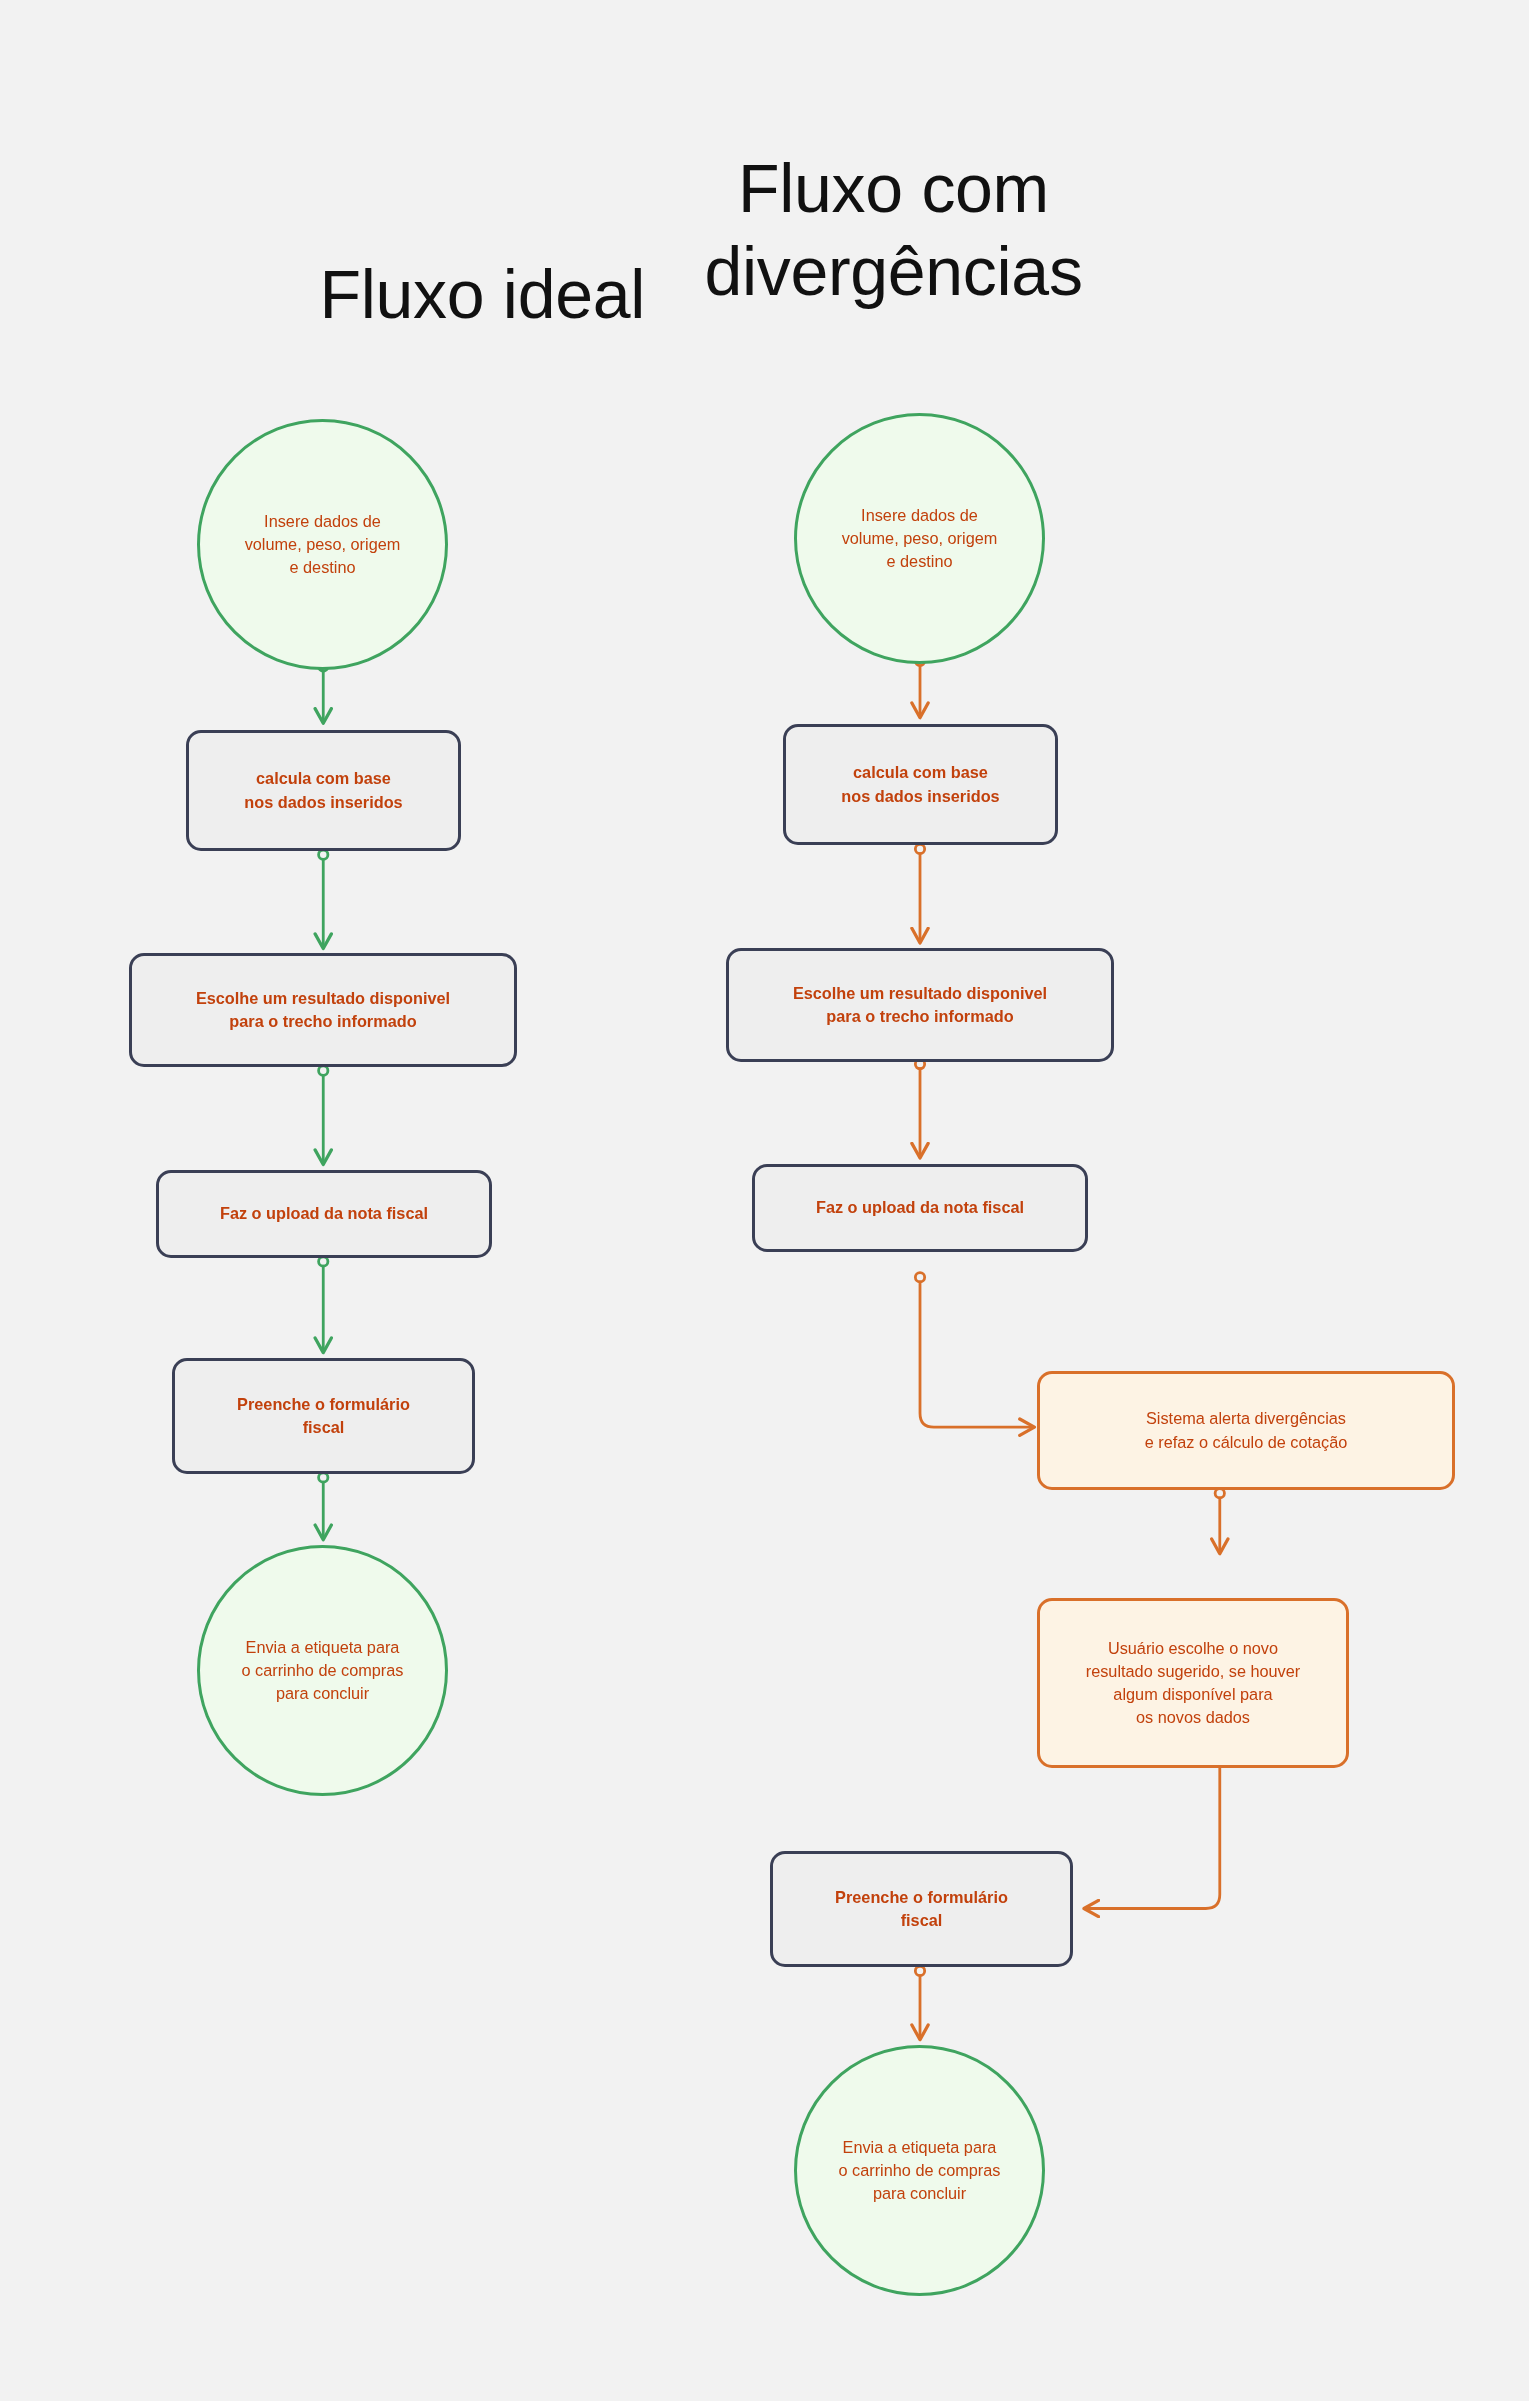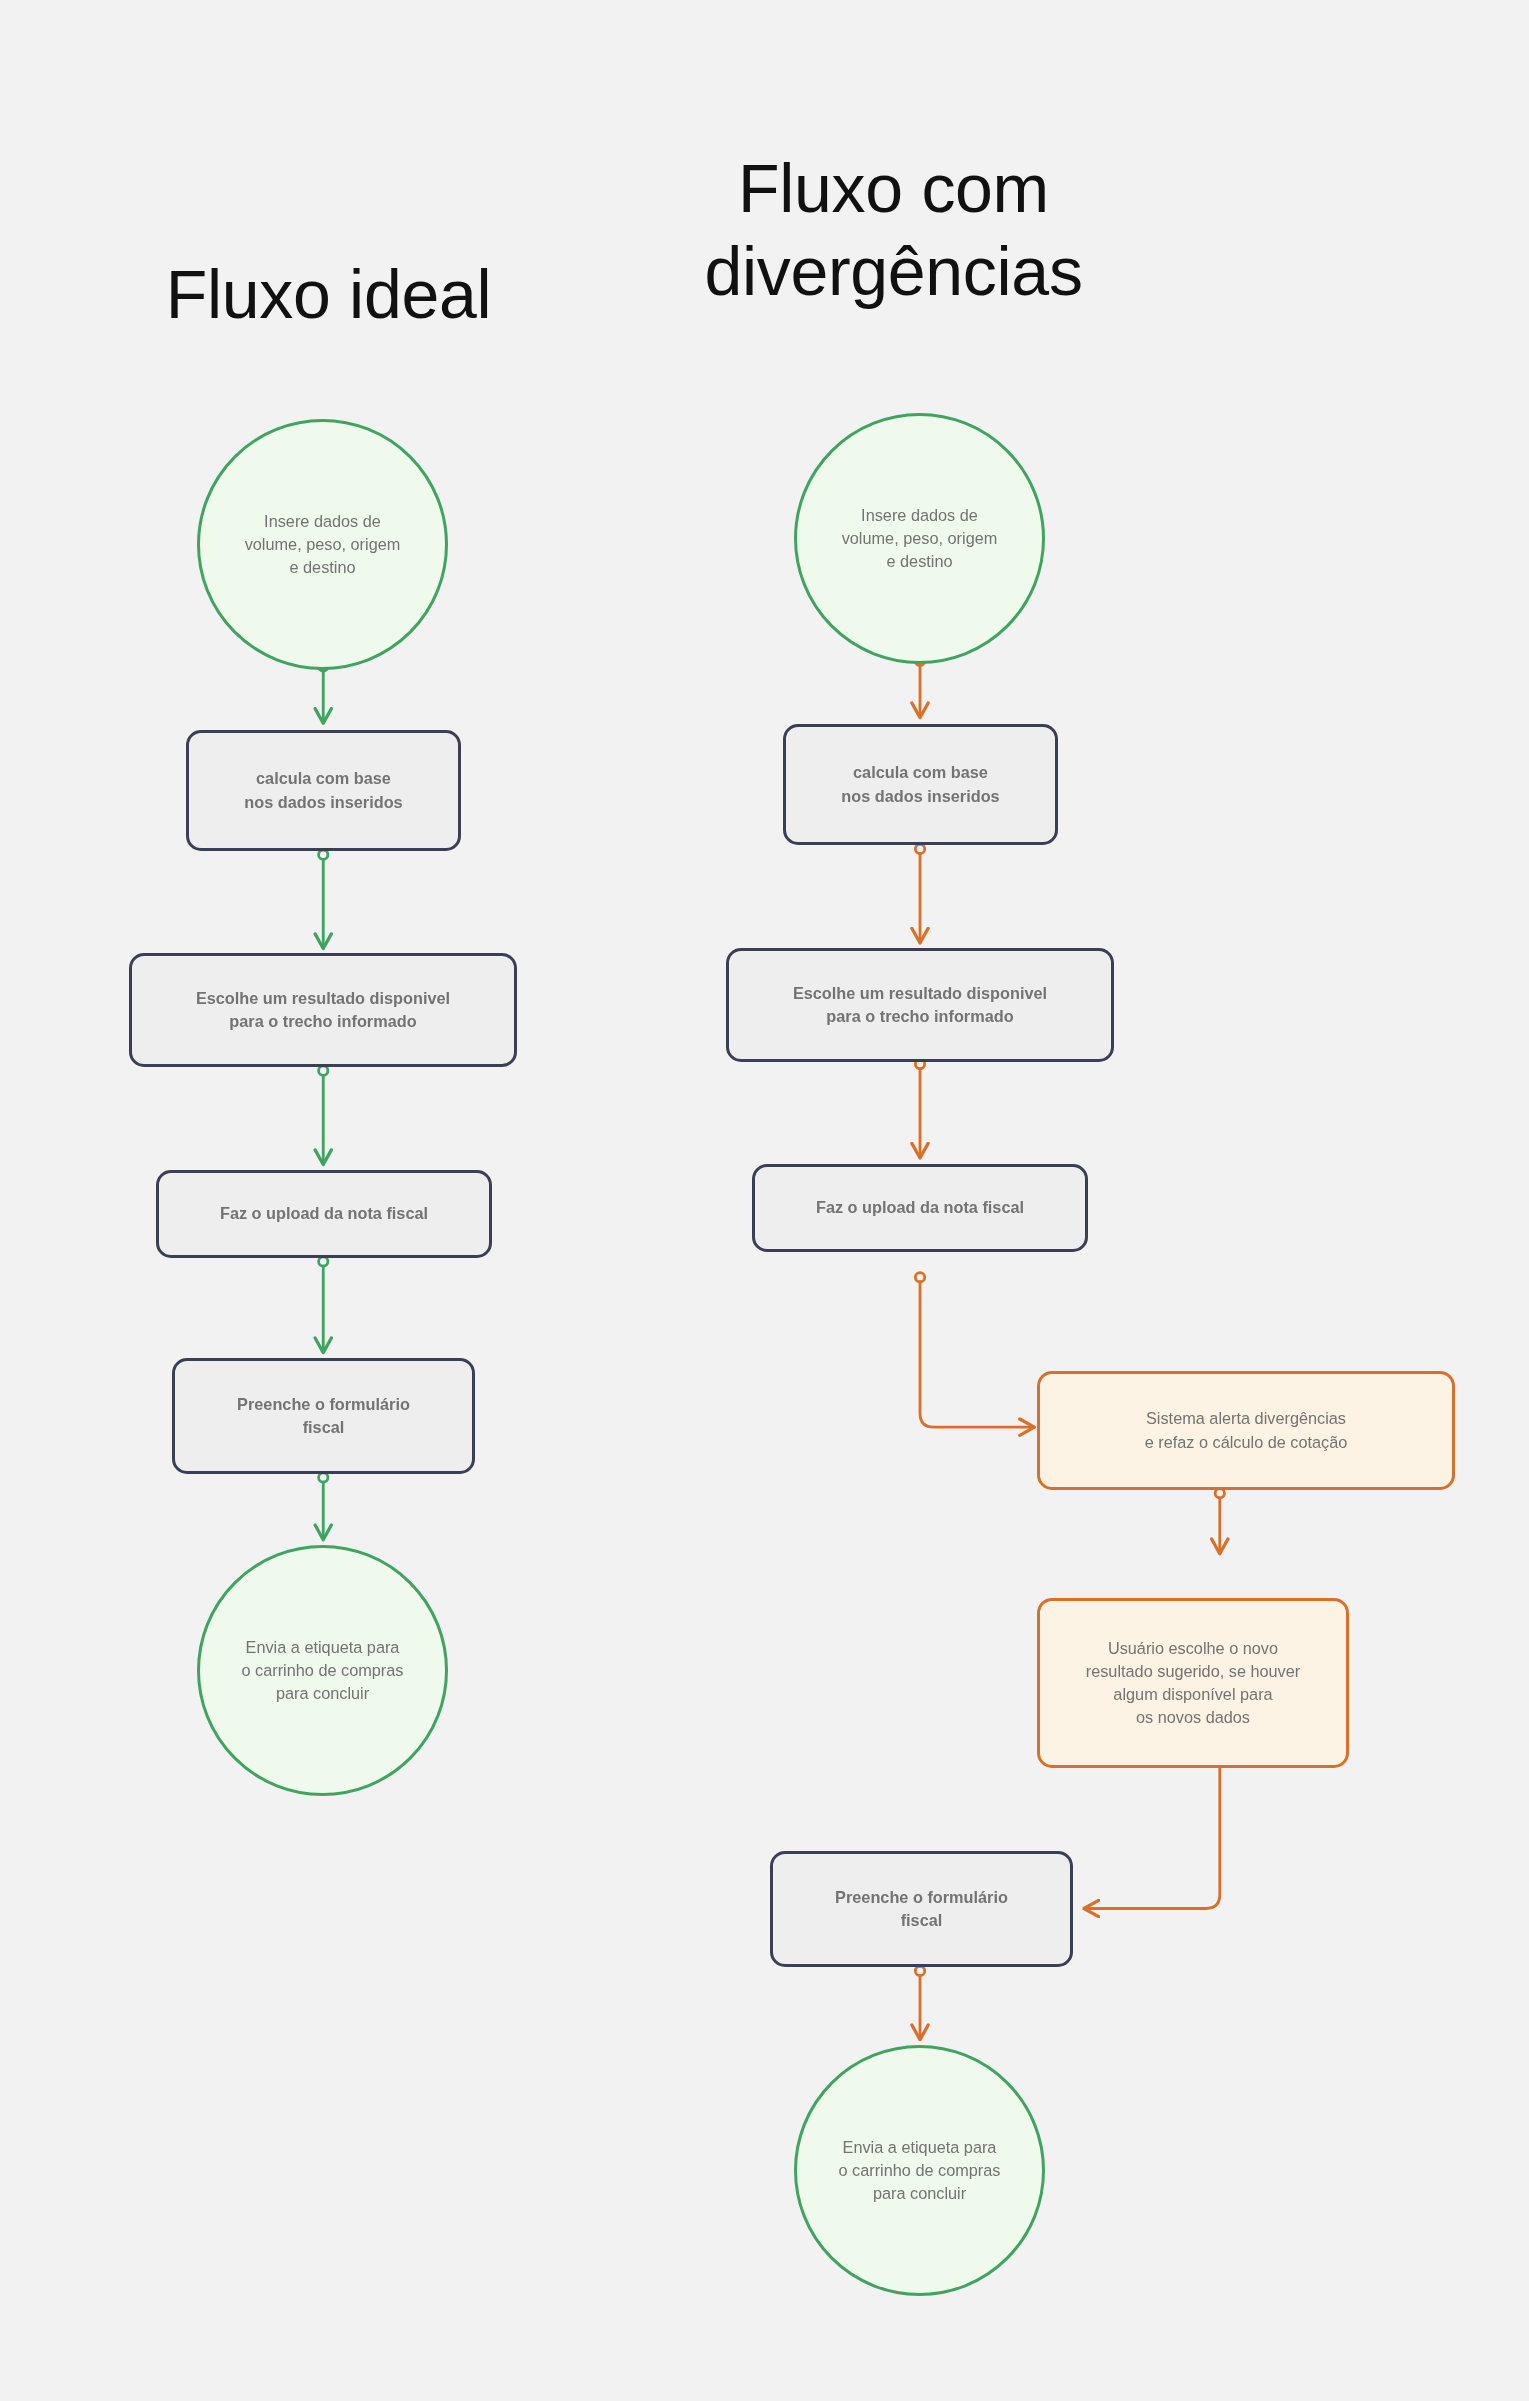--- a/index.html
+++ b/index.html
@@ -34,33 +34,33 @@
   .title {
     position: absolute;
     text-align: center;
     color: #111111;
     font-size: 68px;
     font-weight: 400;
     line-height: 1.22;
     letter-spacing: -0.3px;
     white-space: pre-line;
   }
-  #title-left  { left: 40px;  top: 253px; width: 577px; }
+  #title-left  { left: 68px;  top: 253px; width: 577px; text-align: right; }
   #title-right { left: 633px; top: 147px; width: 521px; }
 
   .node {
     position: absolute;
     box-sizing: border-box;
     display: flex;
     align-items: center;
     justify-content: center;
     text-align: center;
     font-size: 16.3px;
     line-height: 1.42;
-    color: #737373;
+    color: #c2410c;
     white-space: pre-line;
     padding: 5.6px 13px;
   }
 
   .node.process {
     background: #eeeeee;
     border: 3.3px solid #3a3f55;
     border-radius: 15px;
     font-weight: bold;
   }

